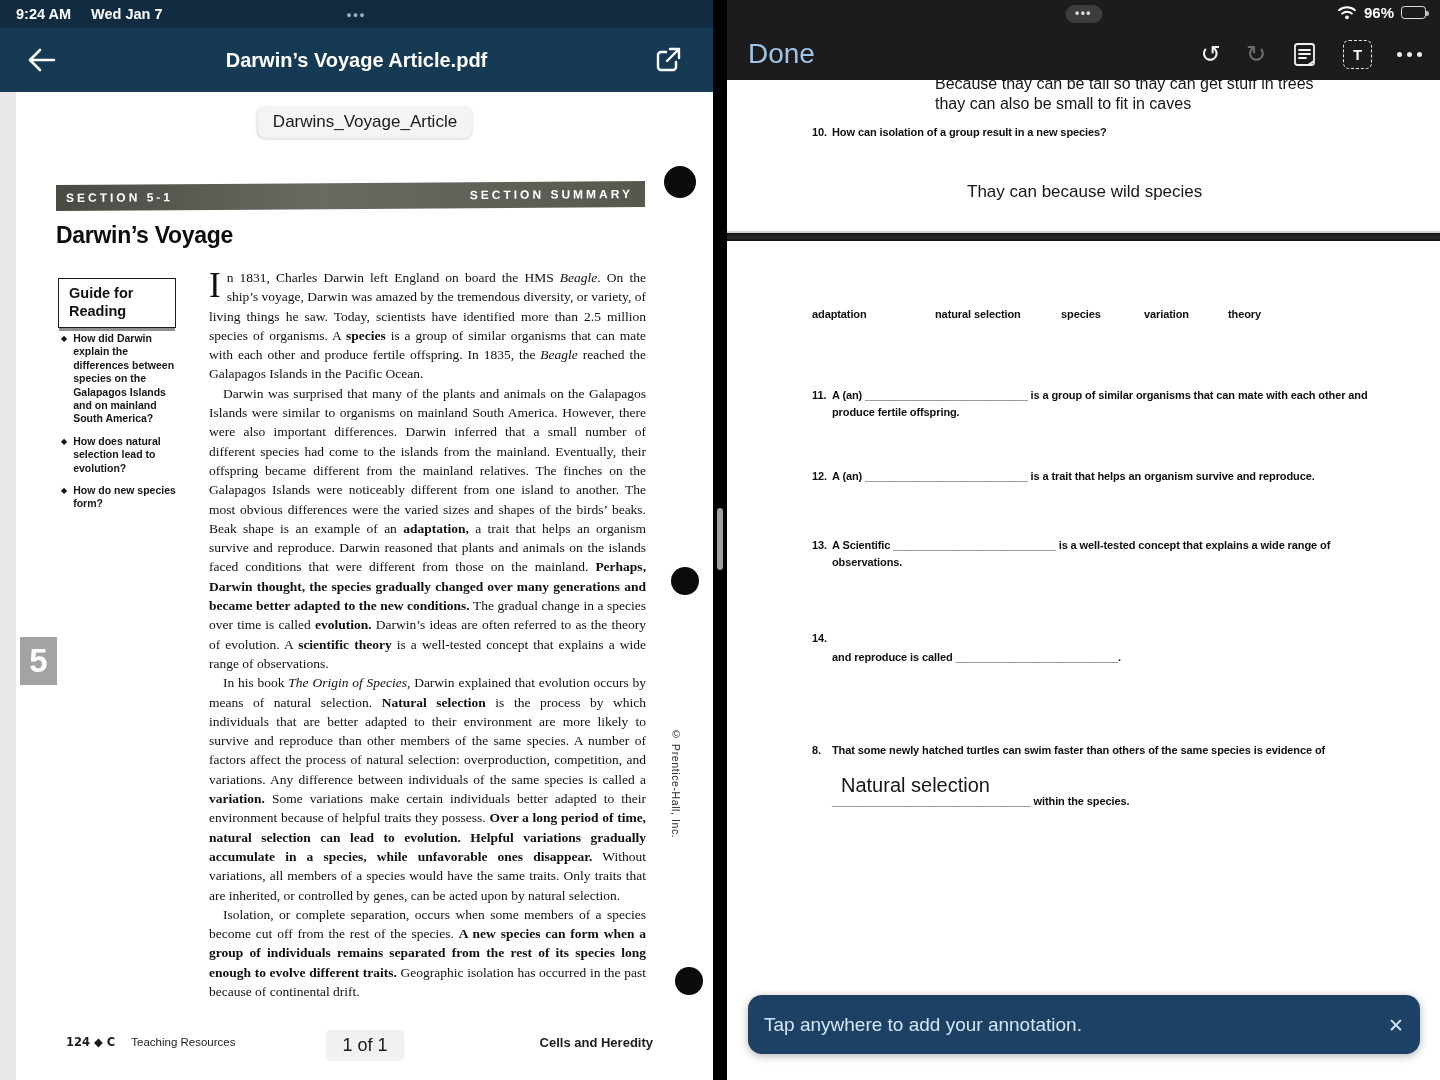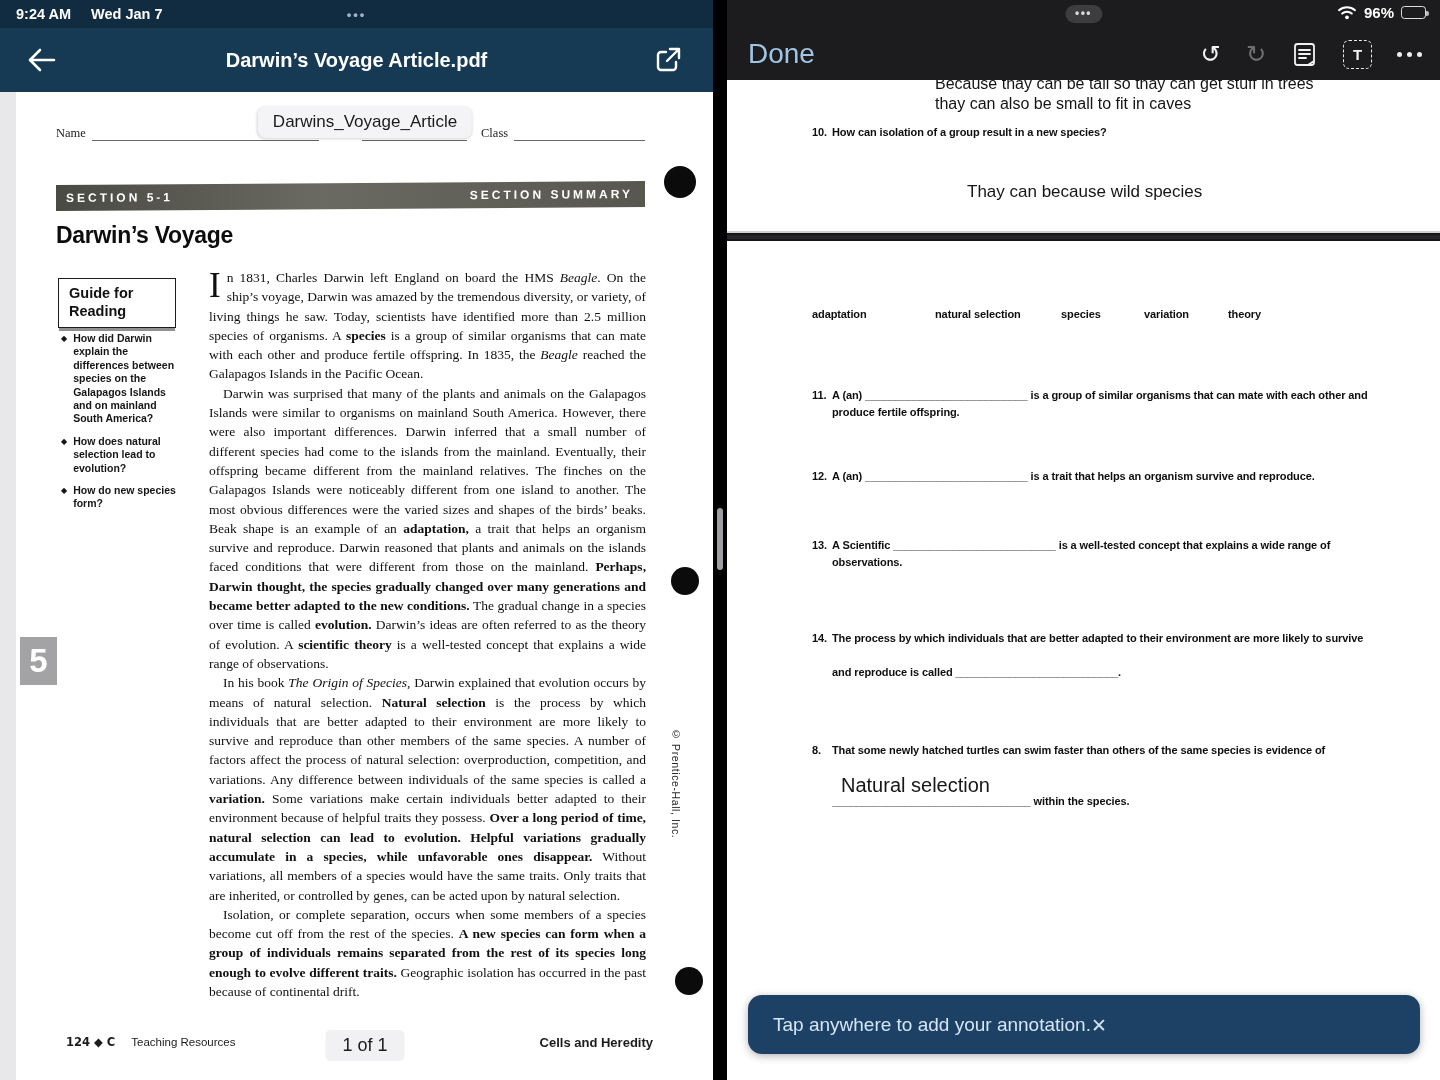--- a/index.html
+++ b/index.html
@@ -137,22 +137,22 @@
   #word-bank .wb-i:nth-child(5){ left:501px; }
   #q11 { top:147px; } #q11 .l2 { margin-top:2px; }
   #q12 { top:228px; }
   #q13 { top:297px; } #q13 .l2 { margin-top:2px; }
   #q14 { top:390px; } #q14 .l2 { margin-top:19px; }
   #q15 { top:502px; }
   #q15-answer { position:absolute; left:114px; top:533px; font-size:20px; color:#161616; white-space:nowrap; }
   #q15-blank { position:absolute; left:105px; top:553px; white-space:nowrap; }
 
   #annot-toast { position:absolute; left:21px; top:995px; width:672px; height:59px; background:#1d4164;
-    border-radius:14px; display:flex; align-items:center; 
-    padding:0 25px; z-index:8; box-shadow:0 2px 8px rgba(0,0,0,.3); }
+    border-radius:14px; display:flex; align-items:center; justify-content:space-between;
+    padding:0 16px; z-index:8; box-shadow:0 2px 8px rgba(0,0,0,.3); }
   #annot-toast .msg { color:#d4e5f5; font-size:19px; }
   #toast-close { background:none; border:none; color:#cfe0f0; font-size:19px; cursor:pointer;
     font-family:"DejaVu Sans",sans-serif; }
 
   svg { display:block; }
 </style>
 </head>
 <body>
 
 <div id="stage">
@@ -181,28 +181,20 @@
           </svg>
         </span>
       </button>
     </div>
 
     <div id="l-doc">
       <div id="l-page"></div>
 
       <div id="filename-chip">Darwins_Voyage_Article</div>
 
-      <div id="name-row">
-        <span class="lbl">Name</span>
-        <span class="rule r1"></span>
-        <span class="lbl">Date</span>
-        <span class="rule r2"></span>
-        <span class="lbl">Class</span>
-        <span class="rule r3"></span>
-      </div>
 
       <div id="section-banner">
         <span>SECTION 5-1</span>
         <span>SECTION SUMMARY</span>
       </div>
 
       <h1 id="article-title">Darwin’s Voyage</h1>
 
       <div id="guide-box">Guide for Reading</div>
       <ul id="guide-questions">
@@ -286,21 +278,20 @@
       </div>
 
       <div id="q13" class="q ws">
         <span class="num">13.</span>
         <div class="ln">A Scientific ___________________________ is a well-tested concept that explains a wide range of</div>
         <div class="ln l2">observations.</div>
       </div>
 
       <div id="q14" class="q ws">
         <span class="num">14.</span>
-        <div class="ln">The process by which individuals that are better adapted to their environment are more likely to survive</div>
         <div class="ln l2">and reproduce is called ___________________________.</div>
       </div>
 
       <div id="q15" class="q ws">
         <span class="num">8.</span>
         <div class="ln">That some newly hatched turtles can swim faster than others of the same species is evidence of</div>
       </div>
       <div id="q15-answer">Natural selection</div>
       <div id="q15-blank" class="ws">_________________________________ within the species.</div>
     </div>

